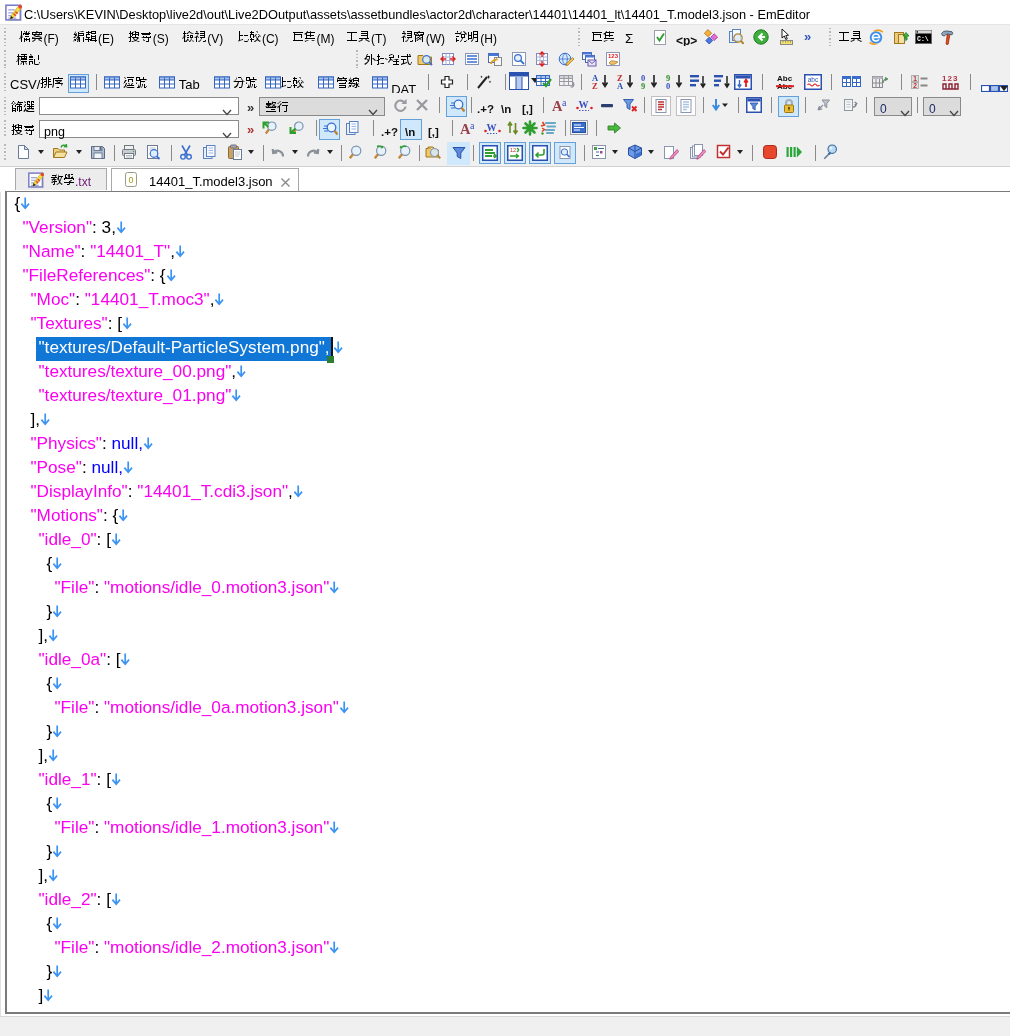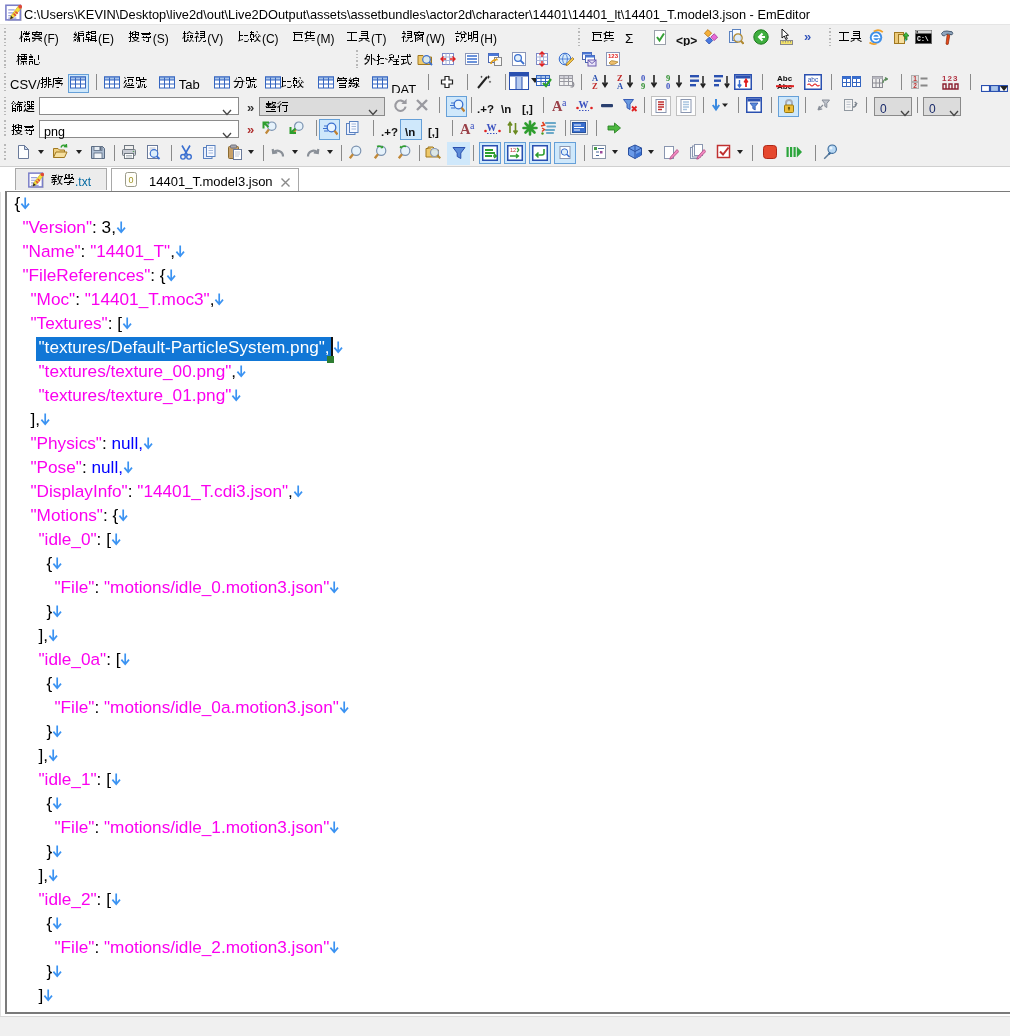--- a/index.html
+++ b/index.html
@@ -828,21 +828,21 @@
       <rect x="1.7" y="2" width="12.8" height="13" fill="#fff" stroke="#7a7ec8" stroke-width="1.4"></rect>
       <path d="M3.8 6.2 H9.5 M3.8 8.7 H9 M3.8 11.2 H9.5 M3.8 13.5 H11" stroke="#9aa0dc" stroke-width="1.1"></path>
       <path d="M13.2 2.2 L15.3 4.6 L8.2 13.2 L5.6 14.4 L6.2 11.4 Z" fill="#f2e23c" stroke="#c09a20" stroke-width="0.5"></path>
       <path d="M10.1 7.6 L12.2 9.5 M8.5 9.5 L10.6 11.4" stroke="#e05038" stroke-width="1.4"></path>
       <circle cx="14.4" cy="3.3" r="1.7" fill="#e04838"></circle>
       <path d="M5.6 14.4 L6.2 11.4 L8.2 13.2 Z" fill="#222"></path>
     </svg></div>
 <div style="position:absolute;left:51px;top:172px;"><svg width="24" height="13" viewBox="0 -11 24 13">
       <path fill="#000" d="M8 -10C7 -8 7 -6 6 -5L5 -5L5 -5H3C4 -5 4 -6 4 -6H6V-7H5C5 -8 6 -9 6 -10L6 -10C5 -9 5 -9 5 -8V-9H3V-10H3V-9H1V-8H3V-7H0V-6H3C2 -5 1 -5 0 -4C1 -4 1 -4 1 -3C2 -4 2 -4 2 -4H4C4 -4 3 -4 3 -3V-3L0 -2L1 -1L3 -2V-0C3 0 3 0 3 0C3 0 2 0 2 0C2 0 2 1 2 1C3 1 3 1 3 1C4 1 4 0 4 0V-2L6 -2L6 -3L4 -3V-3C4 -4 5 -4 6 -5C6 -5 6 -4 6 -4C7 -5 7 -5 7 -6C7 -4 8 -3 8 -2C8 -1 7 -0 5 0C6 0 6 1 6 1C7 0 8 -0 9 -1C9 -0 10 0 11 1C11 1 11 0 12 0C11 -0 10 -1 9 -2C10 -3 10 -5 11 -7H12V-8H8C8 -9 8 -9 8 -10ZM3 -8H5C4 -8 4 -7 4 -7H3ZM8 -7H10C10 -6 9 -4 9 -3C8 -4 8 -6 8 -7Z M18 -3V-2H13V-1H18V-0C18 0 18 0 17 0C17 0 17 0 16 0C16 0 16 1 16 1C17 1 18 1 18 1C18 1 19 0 19 0V-1H23V-2H19V-2C20 -3 21 -3 21 -4L21 -4L21 -4H15V-4H20C19 -3 18 -3 18 -3ZM14 -9 14 -6H13V-4H14V-5H22V-4H23V-6H22C22 -7 22 -8 22 -10H20V-9H22L22 -8H20V-8H22L21 -7H20V-6H21L21 -6H15L15 -6H16V-7H15L15 -8H16V-8H15L15 -9C15 -9 16 -9 16 -9L16 -10C15 -10 14 -10 14 -9ZM17 -7C17 -7 17 -7 18 -7C17 -7 17 -6 16 -6C17 -6 17 -6 17 -6C17 -6 18 -6 18 -7C18 -6 19 -6 19 -6L19 -6C19 -7 19 -7 19 -7C19 -7 19 -7 19 -8L19 -8C18 -8 18 -8 18 -7C18 -8 17 -8 17 -8ZM17 -9C17 -9 17 -9 18 -9C17 -9 17 -9 16 -8C17 -8 17 -8 17 -8C17 -8 18 -8 18 -9C18 -8 19 -8 19 -8L19 -8C19 -9 19 -9 19 -9C19 -9 19 -10 19 -10L19 -10C18 -10 18 -10 18 -9C18 -10 17 -10 17 -10Z"></path>
     </svg></div>
-<div style="position:absolute;left:75.0px;top:172.3px;"><span style="font:normal 12px 'Liberation Sans';color:#0369a1;white-space:pre;">.txt</span></div>
+<div style="position:absolute;left:75.0px;top:172.3px;"><span style="font:normal 12px 'Liberation Sans';color:#701a75;white-space:pre;">.txt</span></div>
 <div style="position:absolute;left:110.5px;top:167.5px;">
     <div style="width:188px;height:23px;background:#fff;border:1px solid #a8a8a8;border-bottom:none;box-sizing:border-box"></div>
   </div>
 <div style="position:absolute;left:123px;top:172px;"><svg width="15" height="15" viewBox="0 0 15 15">
       <rect x="2.5" y="0.5" width="11" height="14" rx="2" fill="#fffef8" stroke="#9a9a8a"></rect>
       <text x="8" y="11" font-family="Liberation Sans" font-size="9" fill="#a09428" text-anchor="middle">0</text>
     </svg></div>
 <div style="position:absolute;left:149px;top:172px;"><span style="font:normal 13px 'Liberation Sans';color:#000;white-space:pre;">14401_T.model3.json</span></div>
 <div style="position:absolute;left:280px;top:174px;"><svg width="11" height="11">
       <path d="M1.5 1.5 L9.5 9.5 M9.5 1.5 L1.5 9.5" stroke="#8a8a8a" stroke-width="1.4"></path>

